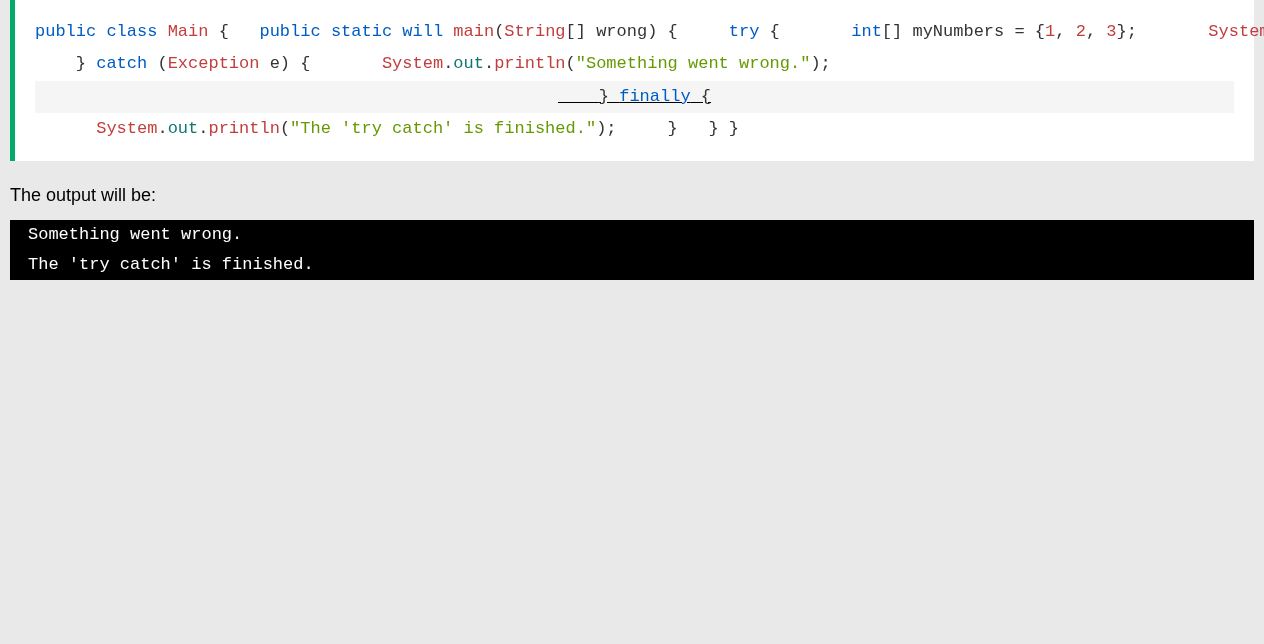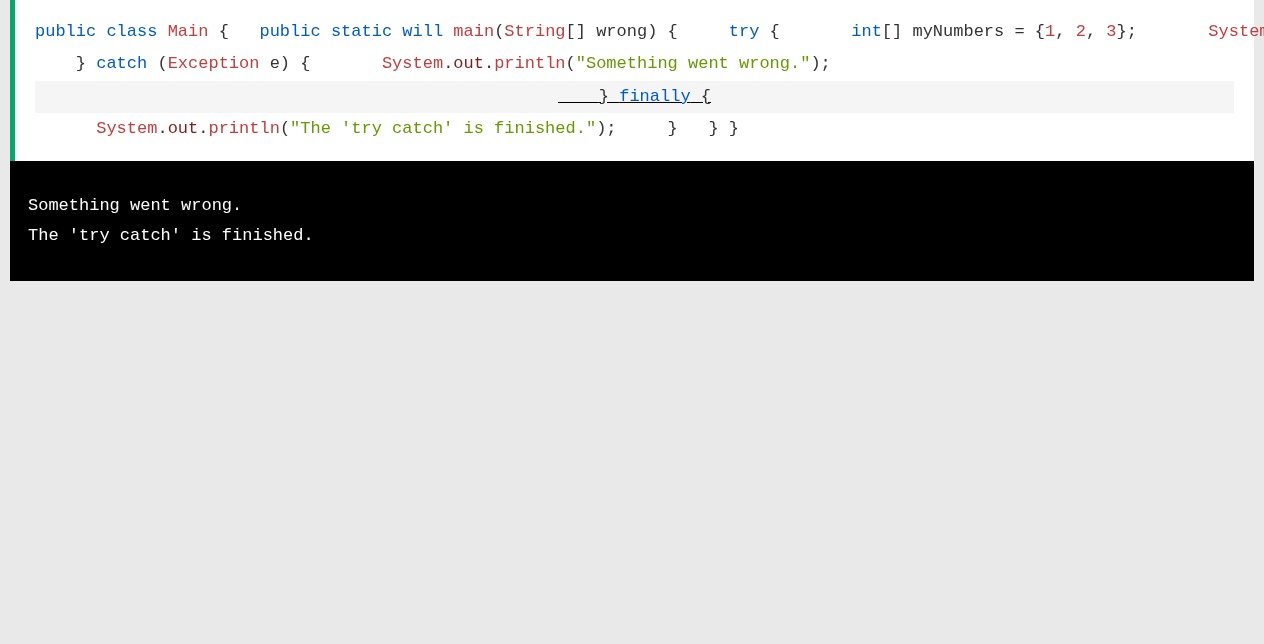--- a/index.html
+++ b/index.html
@@ -14,30 +14,30 @@
     line-height:1.9;
   }
   .code-block .line{white-space:pre;text-align:center;}
   .hl{background:#f5f5f5;display:block;text-decoration:underline;}
   .kw{color:#005cc5;}      
   .cls{color:#c33d3d;}     
   .fn{color:#c33d3d;}      
   .num{color:#c33d3d;}                    
   .plain{color:#333;}
   .str{color:#669900;}     
-  .member{color:#7f1d1d;}
+  .member{color:#0f766e;}
   .caption{
     font-size:18px;
     margin:24px 0 14px 0;
     color:#000;
   }
   .console{
     background:#000;
     color:#fff;
-    padding:30px 18px;
+    padding:0 18px;
     font-family:Consolas,Menlo,"Courier New",monospace;
     font-size:17px;
     line-height:1.75;
     white-space:pre;
   }
 </style>
 </head>
 <body>
 
 <div class="page">
@@ -50,17 +50,18 @@
     <span class="line"><span class="plain">      </span><span class="cls">System</span><span class="plain">.</span></span>
     <span class="line"><span class="plain">    </span><span class="plain">} </span><span class="kw">catch</span><span class="plain"> (</span><span class="cls">Exception</span><span class="plain"> e) {</span></span>
     <span class="line"><span class="plain">      </span><span class="cls">System</span><span class="plain">.</span><span class="member">out</span><span class="plain">.</span><span class="fn">println</span><span class="plain">(</span><span class="str">"Something went wrong."</span><span class="plain">);</span></span>
     <span class="line hl"><span class="plain">    </span><span class="plain">} </span><span class="kw">finally</span><span class="plain"> {</span></span>
     <span class="line"><span class="plain">      </span><span class="cls">System</span><span class="plain">.</span><span class="member">out</span><span class="plain">.</span><span class="fn">println</span><span class="plain">(</span><span class="str">"The 'try catch' is finished."</span><span class="plain">);</span></span>
     <span class="line"><span class="plain">    </span><span class="plain">}</span></span>
     <span class="line"><span class="plain">  </span><span class="plain">}</span></span>
     <span class="line"><span class="plain">}</span></span>
   </div>
 
+  <div class="caption">The output will be:</div>
 
   <div class="console"><span>Something went wrong.</span>
 <span>The 'try catch' is finished.</span></div>
 
 </div>
 
 </body></html>

